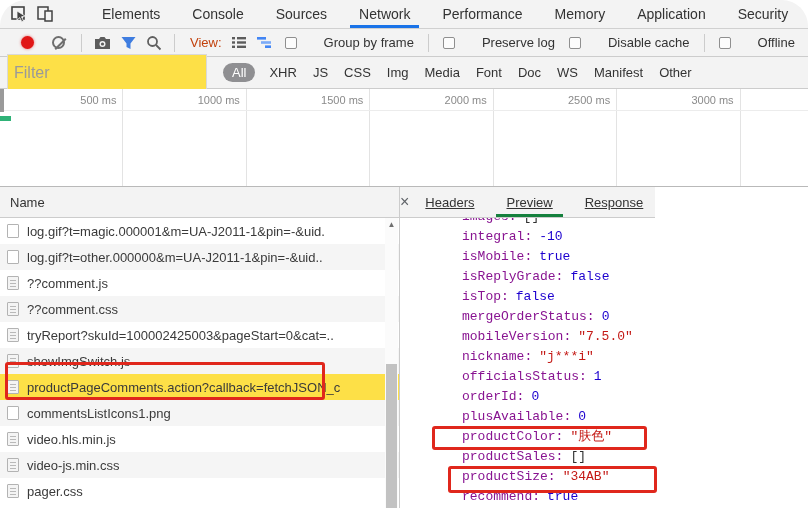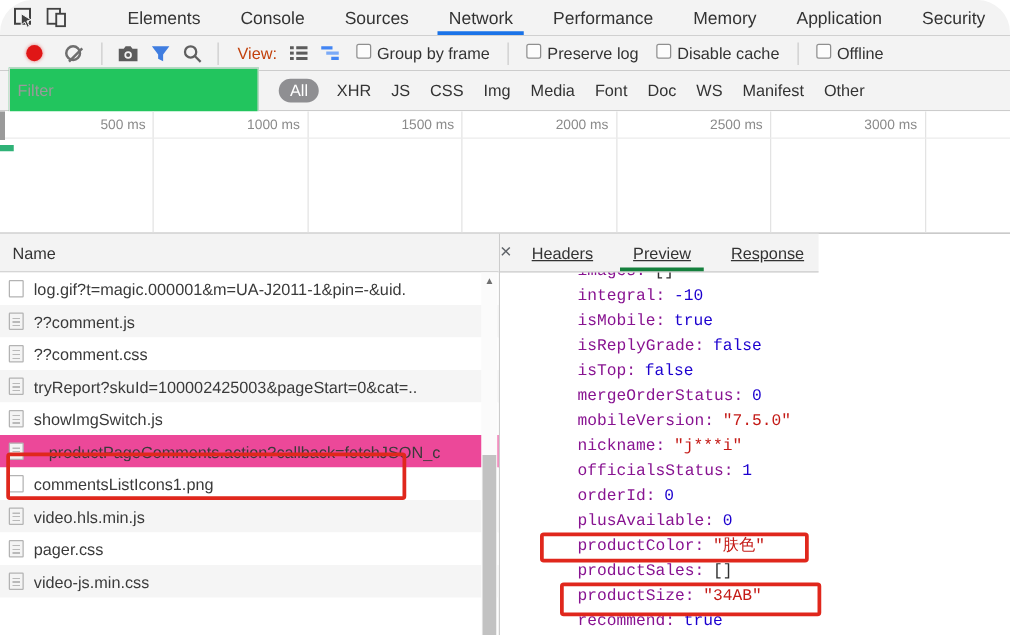--- a/index.html
+++ b/index.html
@@ -24,29 +24,29 @@
   .toolbar { height:28px; background:#f3f3f3; border-bottom:1px solid #ccc;
              display:flex; align-items:center; padding-left:12px; }
   .rec-dot { width:13px; height:13px; border-radius:50%; background:#e01616;
              box-shadow:0 0 3px rgba(224,22,22,.6); margin:0 9px; cursor:pointer; }
   .clear-icon { width:13px; height:13px; border:2px solid #6e6e6e; border-radius:50%;
                 position:relative; margin:0 9px; cursor:pointer; }
   .clear-icon::before { content:""; position:absolute; left:-1px; top:4.5px; width:15px; height:2px;
                 background:#6e6e6e; transform:rotate(-45deg); }
   .vdiv { width:1px; height:18px; background:#ccc; margin:0 7px; }
   .tb-label { margin:0 4px 0 8px; color:#c2410c; }
-  .chk-group { display:flex; align-items:flex-start; margin:12px 7px; cursor:pointer; }
+  .chk-group { display:flex; align-items:center; margin:12px 7px; cursor:pointer;gap:22px; }
   .chk { width:12px; height:12px; border:1px solid #8f8f8f; border-radius:2px;
          background:#fcfcfc; margin-right:5px; flex:none; }
 
   
   .filterbar { height:32px; background:#f3f3f3; border-bottom:1px solid #ccc;
                display:flex; align-items:center; padding-left:7px; }
-  .filter-input { width:200px; height:38px; border:1px solid #d9d9d9; background:#22c55e;
-                  font-family:inherit; font-size:13px; padding:0 6px; color:#333; outline:none; }
+  .filter-input { width:200px; height:38px; border:1px solid #d9d9d9; background:#fde047;
+                  font-family:inherit; font-size:16px; padding:0 6px; color:#333; outline:none; }
   .filter-input::placeholder { color:#9a9a9a; }
   .filter-chk { margin-left:22px; }
   .ftypes { display:flex; align-items:center; margin-left:10px; white-space:nowrap; }
   .ftype { margin:0 6px; padding:2px 2px; color:#333; cursor:pointer; }
   .ftype.active-pill { background:#8f8f92; color:#fff; border-radius:10px; padding:2px 9px; }
 
   
   .overview { height:98px; background:#fff; border-bottom:1px solid #b9b9b9;
               position:relative; display:flex; overflow:hidden; }
   .tl-col { width:123.45px; height:100%; border-right:1px solid #e3e3e3; flex:none;
@@ -59,21 +59,21 @@
   .main { position:absolute; top:187px; left:0; width:655px; height:321px; display:flex; }
 
   
   .left-panel { width:400px; height:100%; position:relative; border-right:1px solid #ccc; background:#fff; overflow:hidden; }
   .name-header { height:31px; background:#f3f3f3; border-bottom:1px solid #ccc;
                  display:flex; align-items:center; padding-left:10px; font-size:13px; color:#333; }
   .req-rows { position:absolute; top:31px; left:0; width:399px; }
   div.req-row { height:26px; display:flex; align-items:center; padding-left:7px;
             white-space:nowrap; overflow:hidden; cursor:pointer; background:#fff; }
   div.req-row:nth-of-type(even) { background:#f5f5f5; }
-  div.req-row.selected { background:#ec4899;gap:12px; }
+  div.req-row.selected { background:#fde047; }
   .file-icon { width:12px; height:14px; border:1px solid #b3b3b3; border-radius:1px;
                background:#fff; margin-right:8px; flex:none; position:relative; }
   .file-icon.doc { background:#f4f4f4; }
   .file-icon.doc::before { content:""; position:absolute; left:2px; right:2px; top:3px; height:8px;
      background:repeating-linear-gradient(to bottom,#b9b9b9 0 1px,transparent 1px 3px); }
   .req-name { font-size:13px; color:#3a3a3a; overflow:hidden; max-width:352px; }
 
   
   .l-scroll { position:absolute; top:31px; right:1px; width:13px; height:290px; background:#fbfbfb; }
   .l-scroll .arrow { position:absolute; top:2px; left:0; width:13px; text-align:center;
@@ -315,20 +315,24 @@
       <div class="name-header">
         <span>Name</span>
       </div>
       <div class="req-rows">
 
           <div class="req-row">
             <span class="file-icon img"></span>
             <span class="req-name">log.gif?t=magic.000001&amp;m=UA-J2011-1&amp;pin=-&amp;uid.</span>
           </div>
 
+          <div class="req-row">
+            <span class="file-icon img"></span>
+            <span class="req-name">log.gif?t=other.000000&amp;m=UA-J2011-1&amp;pin=-&amp;uid..</span>
+          </div>
 
           <div class="req-row">
             <span class="file-icon doc"></span>
             <span class="req-name">??comment.js</span>
           </div>
 
           <div class="req-row">
             <span class="file-icon doc"></span>
             <span class="req-name">??comment.css</span>
           </div>
@@ -353,26 +357,26 @@
             <span class="req-name">commentsListIcons1.png</span>
           </div>
 
           <div class="req-row">
             <span class="file-icon doc"></span>
             <span class="req-name">video.hls.min.js</span>
           </div>
 
           <div class="req-row">
             <span class="file-icon doc"></span>
+            <span class="req-name">video-js.min.css</span>
+          </div>
+
+          <div class="req-row">
+            <span class="file-icon doc"></span>
             <span class="req-name">pager.css</span>
-          </div>
-
-          <div class="req-row">
-            <span class="file-icon doc"></span>
-            <span class="req-name">video-js.min.css</span>
           </div>
         </div>
       <div class="l-scroll">
         <div class="arrow">▲</div>
         <div class="thumb"></div>
       </div>
     </div>
 
     <div class="right-panel">
       <div class="detail-tabs">

